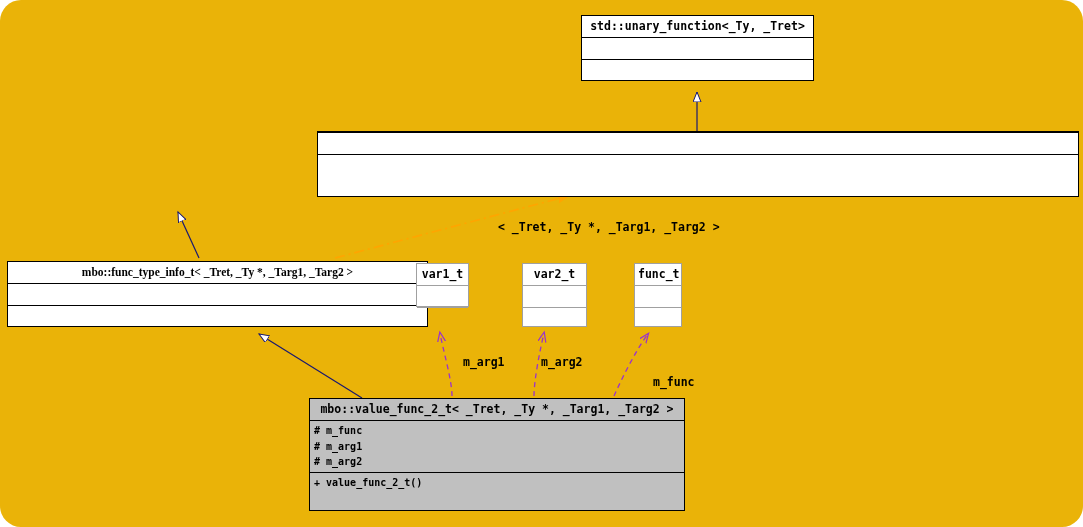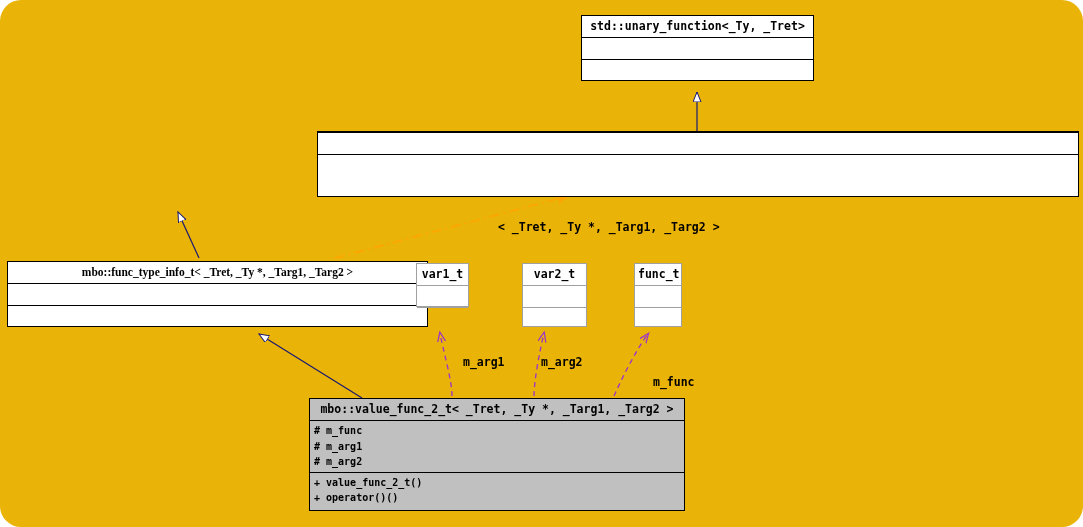--- a/index.html
+++ b/index.html
@@ -184,21 +184,20 @@
     <div class="node-title">mbo::value_func_2_t&lt; _Tret, _Ty *, _Targ1, _Targ2 &gt;</div>
     <div class="node-sep"></div>
     <div class="node-compartment">
       <div class="row"># m_func</div>
       <div class="row"># m_arg1</div>
       <div class="row"># m_arg2</div>
     </div>
     <div class="node-sep"></div>
     <div class="node-compartment">
       <div class="row">+ value_func_2_t()</div>
-      <div class="row">+ operator()()</div>
     </div>
   </div>
 
   <div class="edge-label" style="left:498px; top:221px;">&lt; _Tret, _Ty *, _Targ1, _Targ2 &gt;</div>
 
   <div class="edge-label" style="left:463px; top:356px;">m_arg1</div>
 
   <div class="edge-label" style="left:541px; top:356px;">m_arg2</div>
 
   <div class="edge-label" style="left:633px; top:376px;margin-left:20px;">m_func</div>

